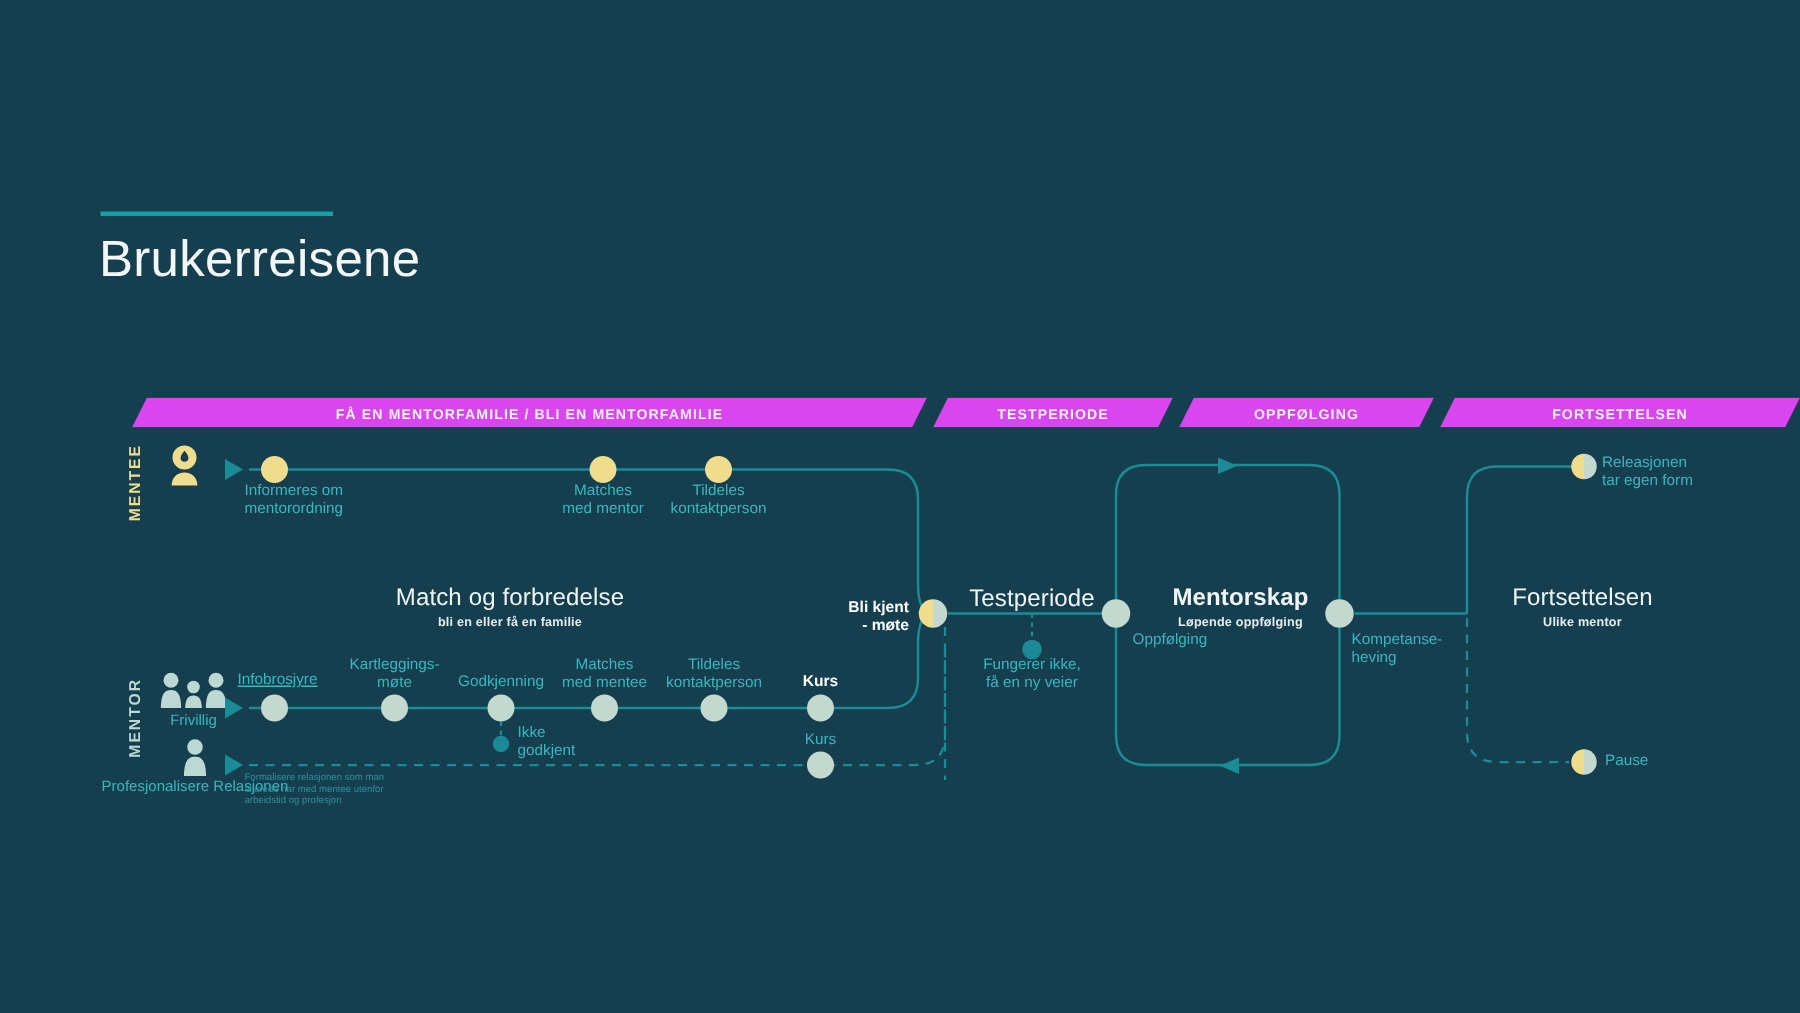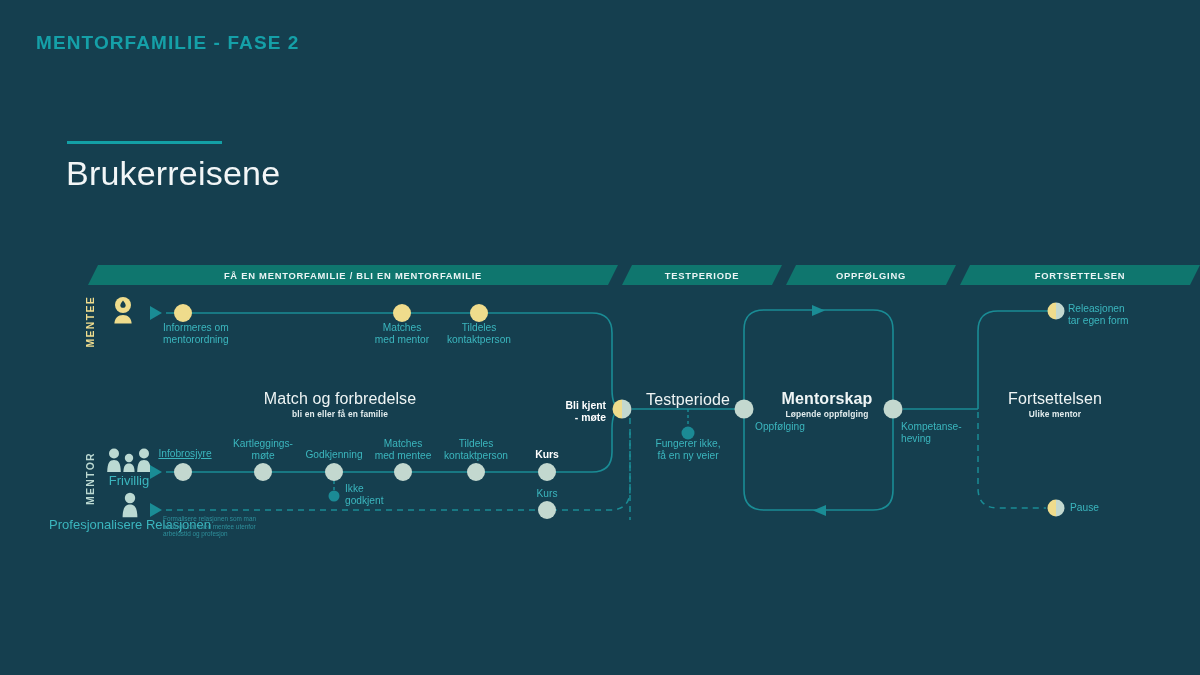--- a/index.html
+++ b/index.html
@@ -24,21 +24,21 @@
   }
   #deck-title{
     position:absolute;left:66px;top:154px;
     font-size:34px;color:#F2F6F7;font-weight:normal;letter-spacing:.2px;
   }
 
   
   #phases{position:absolute;left:88px;top:265px;height:20px;}
   .phase{
     position:absolute;top:0;height:20px;
-    background:#0f766e;
+    background:#d946ef;
     display:flex;align-items:center;justify-content:center;
     color:#EAF4F5;font-size:9.4px;font-weight:bold;letter-spacing:.75px;
     white-space:nowrap;
   }
   .phase.skew-both{clip-path:polygon(10px 0,100% 0,calc(100% - 10px) 100%,0 100%);}
 
   
   #wires{position:absolute;left:0;top:0;width:1200px;height:675px;}
 
   
@@ -60,35 +60,34 @@
   .rail{
     position:absolute;
     font-size:10.5px;font-weight:bold;letter-spacing:1.3px;
     writing-mode:vertical-rl;transform:rotate(180deg);
     white-space:nowrap;
   }
   #rail-mentee{color:#F0DD8E;}
   #rail-mentor{color:#BBD9D2;}
 
   .persona-cap{
-    position:absolute;font-size:13px;line-height:8.6px;
+    position:absolute;font-size:10px;line-height:8.6px;
     color:#3BB6BE;text-align:right;transform:translateX(-50%);
   }
   .micro{
     position:absolute;font-size:6.4px;line-height:7.6px;
     color:#2E8F9B;white-space:pre-line;
   }
   .icon-wrap{position:absolute;}
 </style>
 </head>
 <body>
 
 <div class="slide">
 
-  <div id="kicker">MENTORFAMILIE -  FASE 2</div>
   <div id="title-rule"></div>
   <div id="deck-title">Brukerreisene</div>
 
   <div id="phases">
     <div class="phase skew-both" style="left:0;width:530px;">FÅ EN MENTORFAMILIE / BLI EN MENTORFAMILIE</div>
     <div class="phase skew-both" style="left:534px;width:160px;">TESTPERIODE</div>
     <div class="phase skew-both" style="left:698px;width:170px;">OPPFØLGING</div>
     <div class="phase skew-both" style="left:872px;width:240px;">FORTSETTELSEN</div>
   </div>
 

